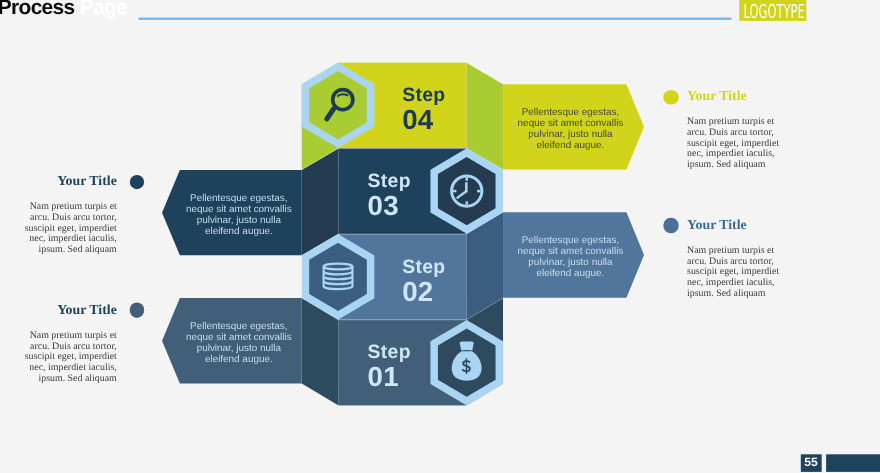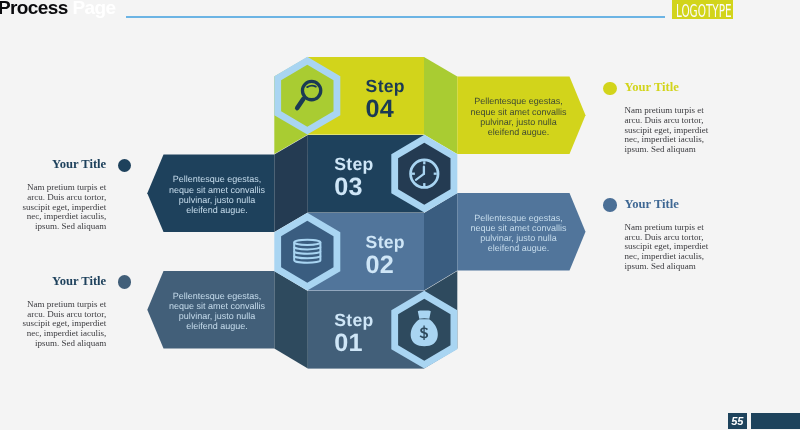--- a/index.html
+++ b/index.html
@@ -15,21 +15,21 @@
   .hdr-rule{position:absolute;left:126px;top:15.6px;width:539px;height:2.6px;background:#6cb4e4;}
   .logo-box{position:absolute;left:671.5px;top:0px;width:61px;height:18.6px;background:#d2d41b;}
   .logo-text{position:absolute;left:4.6px;top:2.6px;color:#fbfbfb;font-size:17.6px;
              font-weight:normal;line-height:17.6px;white-space:nowrap;
              font-family:"DejaVu Sans Condensed","DejaVu Sans",sans-serif;
              transform:scaleX(0.66);transform-origin:left top;}
 
   
   .pg-box{position:absolute;left:727.5px;top:412.6px;width:19.5px;height:16.2px;
           background:#1e435c;color:#ffffff;font-size:11px;font-weight:bold;
-          text-align:center;line-height:16.4px;font-style:italic;}
+          text-align:center;line-height:16.4px;}
   .pg-bar{position:absolute;left:751px;top:412.6px;width:49px;height:16.2px;background:#1e435c;}
 
   
   .side{position:absolute;font-family:Liberation Serif, serif;}
   .side .ttl{font-size:12.6px;font-weight:bold;line-height:13px;white-space:nowrap;}
   .side .body{font-size:9px;line-height:9.7px;color:#3b3b3f;margin-top:12px;}
   .side-l{text-align:right;}
   .side-l .ttl{text-align:right;}
   .side-r{text-align:left;}
   .dot{position:absolute;border-radius:50%;}

